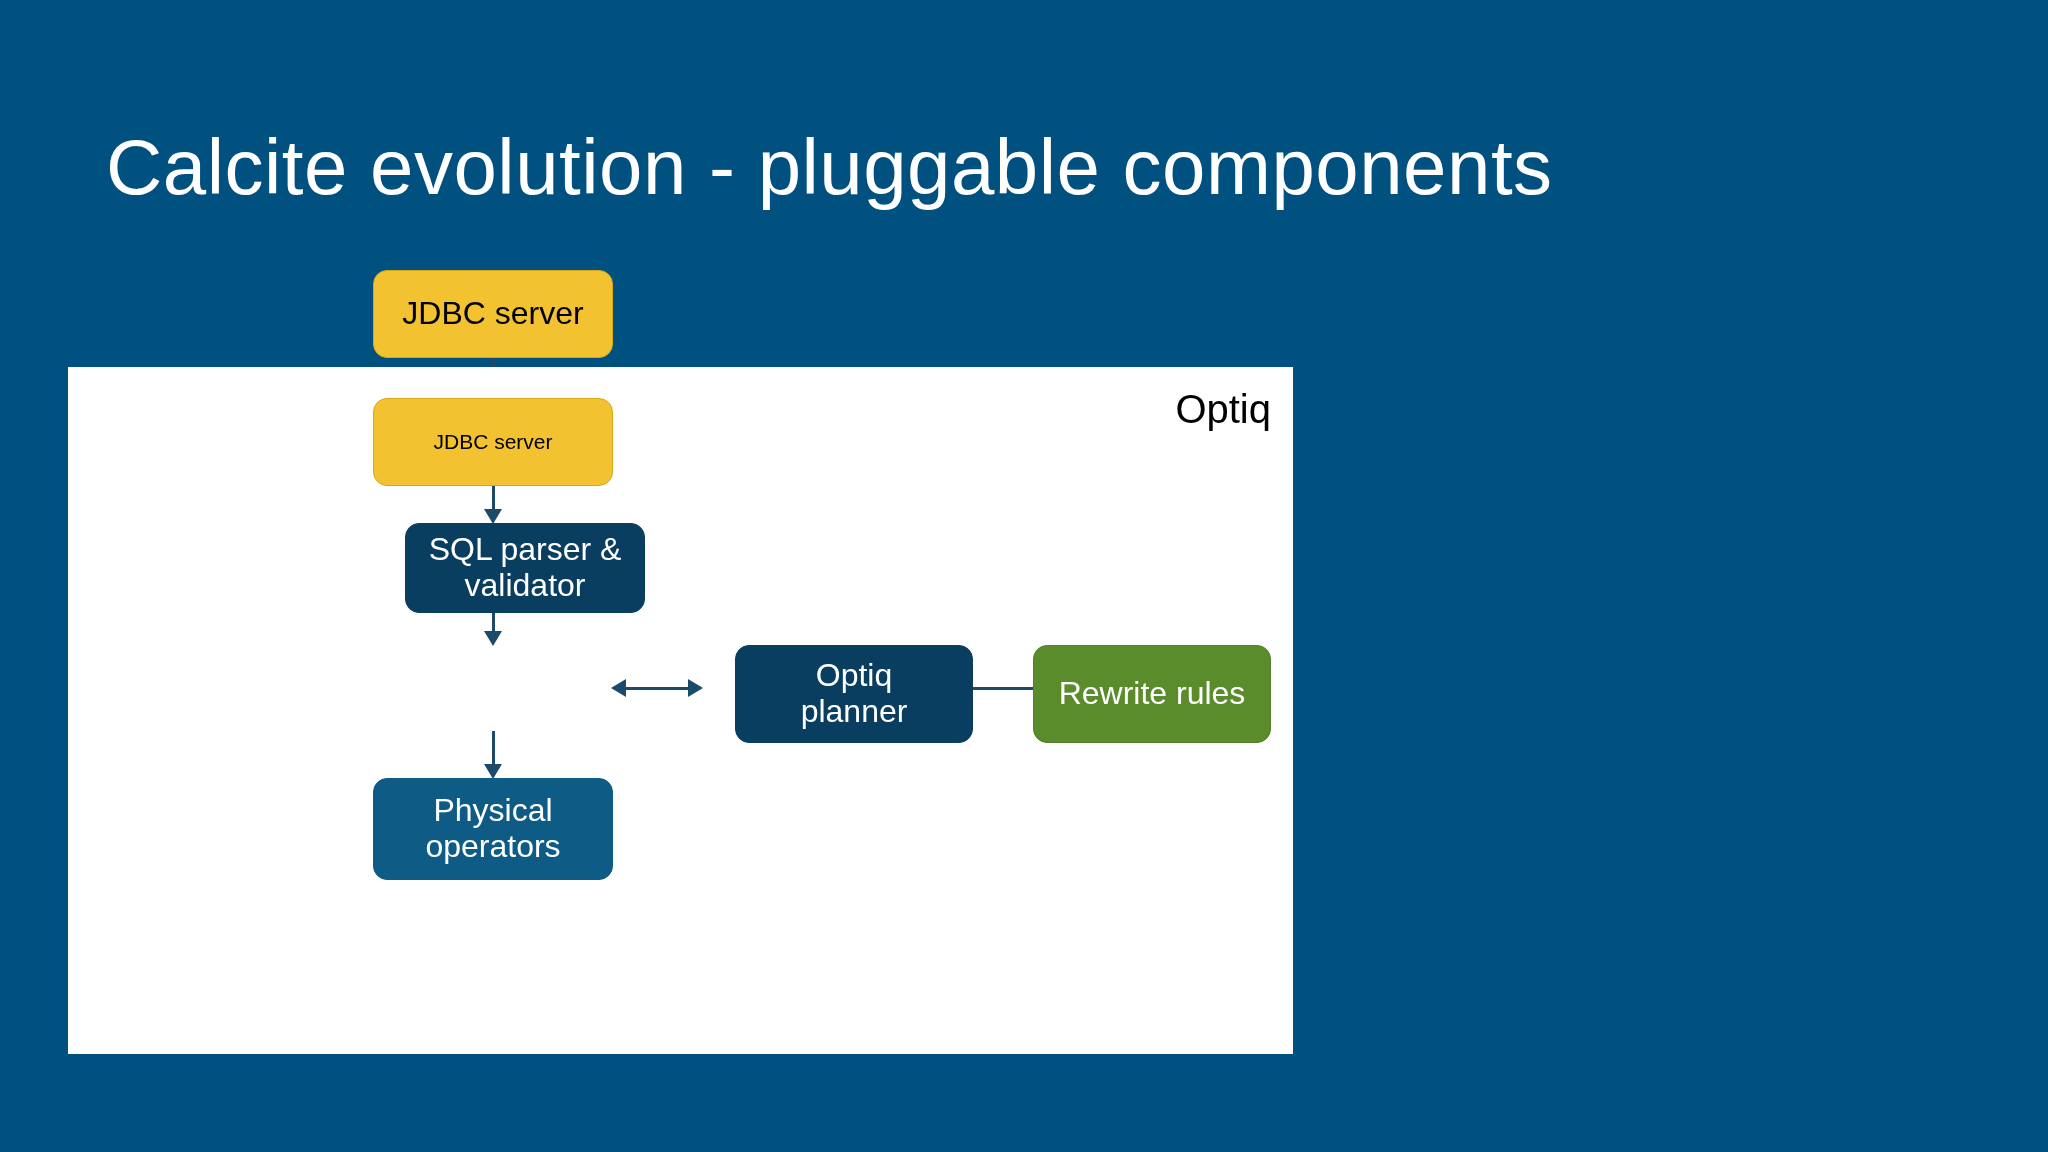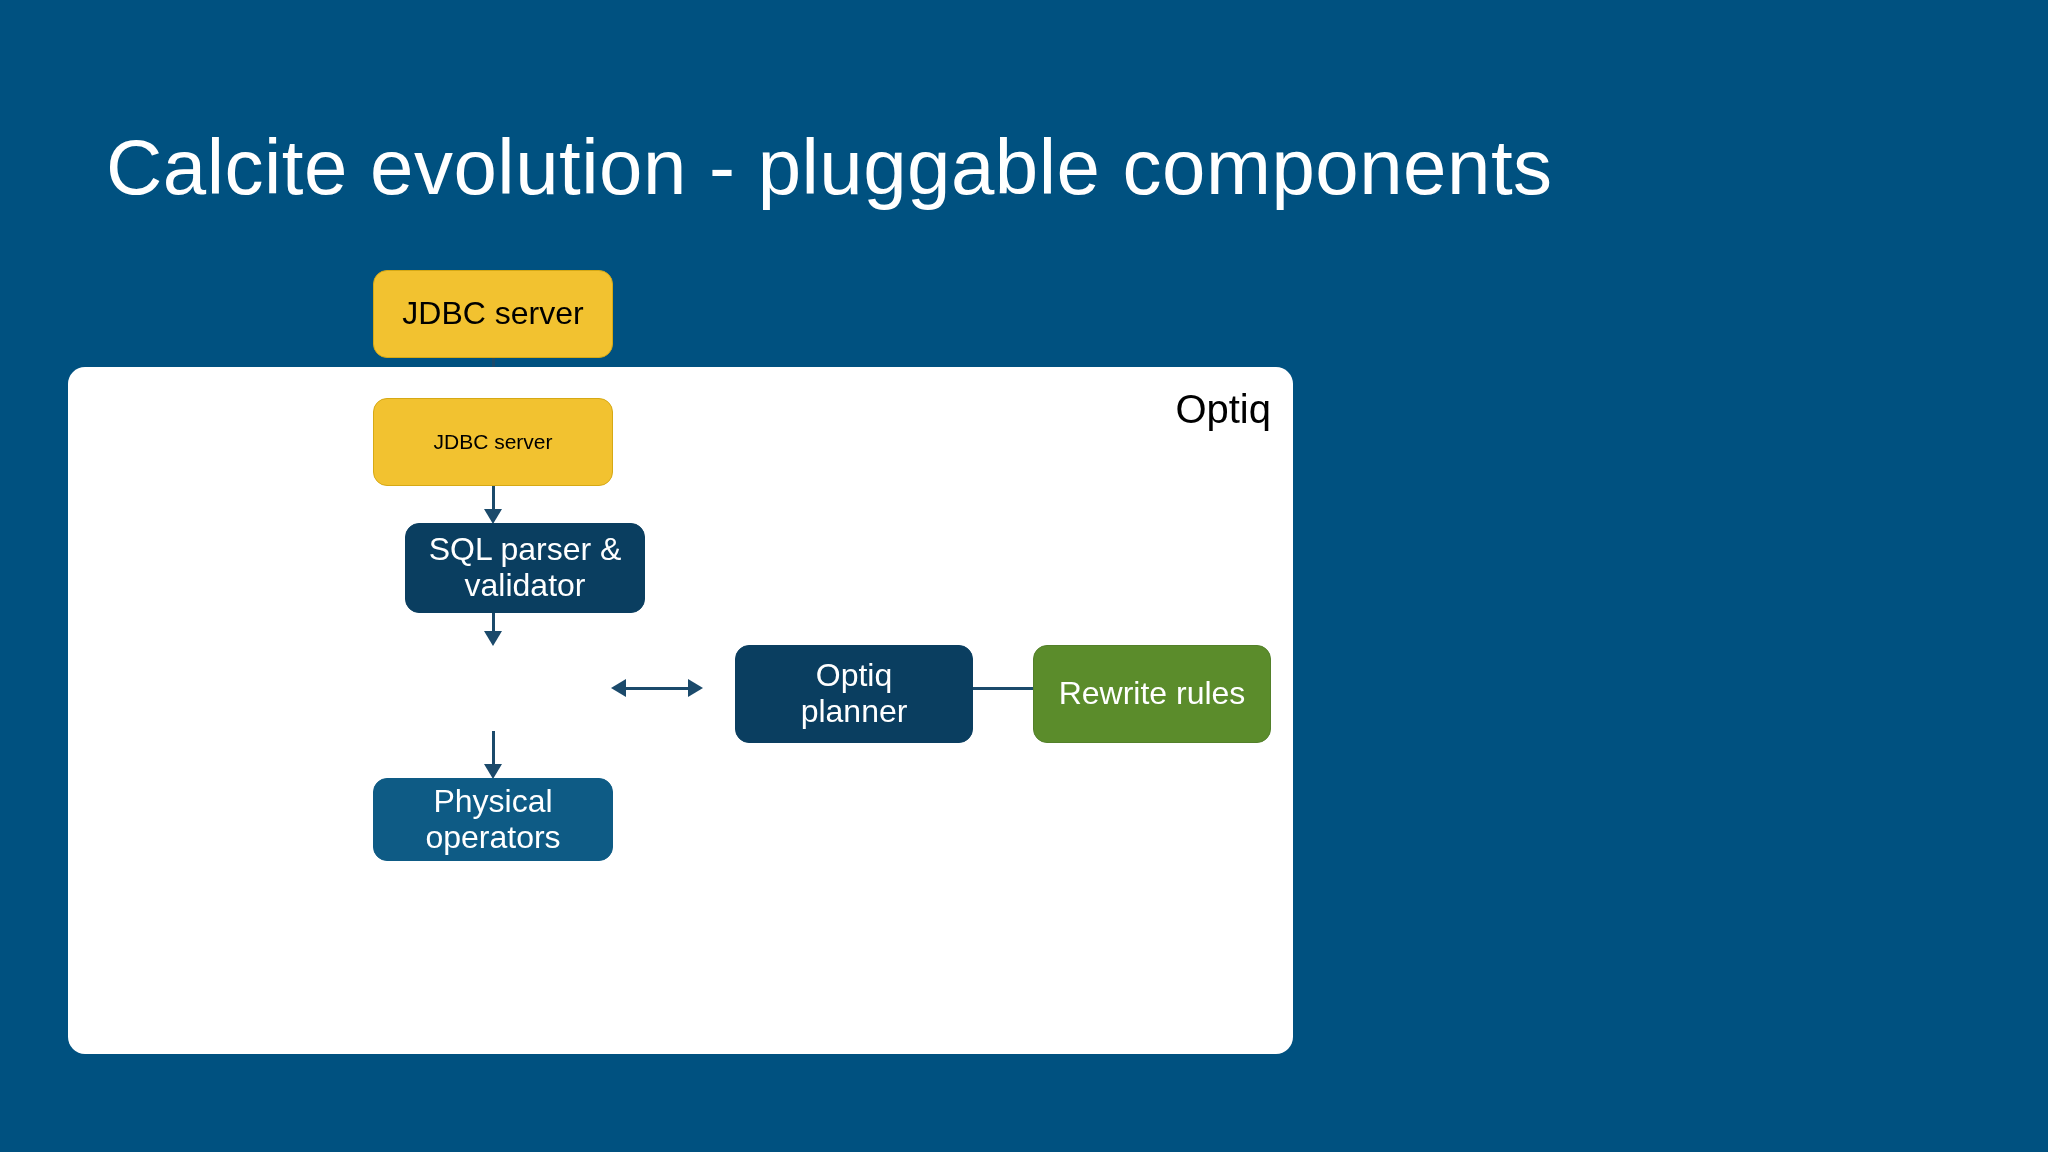--- a/index.html
+++ b/index.html
@@ -33,21 +33,20 @@
   }
 
   
   #diagram-panel {
     position: absolute;
     left: 68px;
     top: 367px;
     width: 1225px;
     height: 687px;
     background: #FFFFFF;
-    border-radius: 17px;
   }
 
   #panel-caption {
     position: absolute;
     right: 22px;
     top: 22px;
     font-size: 40px;
     color: #000000;
     line-height: 1;
   }
@@ -95,21 +94,21 @@
     color: #000000;
   }
 
   
   #node-jdbc-client   { left: 373px; top: 270px; width: 240px; height: 88px;  font-size: 32px; }
   #node-jdbc-server   { left: 305px; top: 31px;  width: 240px; height: 88px;  font-size: 21px; }
   #node-sql-parser    { left: 305px; top: 156px; width: 240px; height: 90px;  font-size: 32px; }
   #node-rel-algebra   { left: 305px; top: 278px; width: 238px; height: 86px;  font-size: 30px; }
   #node-query-planner { left: 635px; top: 278px; width: 238px; height: 98px;  font-size: 32px; }
   #node-rewrite-rules { left: 965px; top: 278px; width: 238px; height: 98px;  font-size: 32px; }
-  #node-physical-ops  { left: 305px; top: 411px; width: 240px; height: 83px;  font-size: 32px; }
+  #node-physical-ops  { left: 305px; top: 411px; width: 240px; height: 102px;  font-size: 32px; }
 
   
   .conn { position: absolute; }
   .conn-line-v {
     width: 3px;
     background: #1B4A6B;
   }
   .conn-line-h {
     height: 3px;
     background: #1B4A6B;

